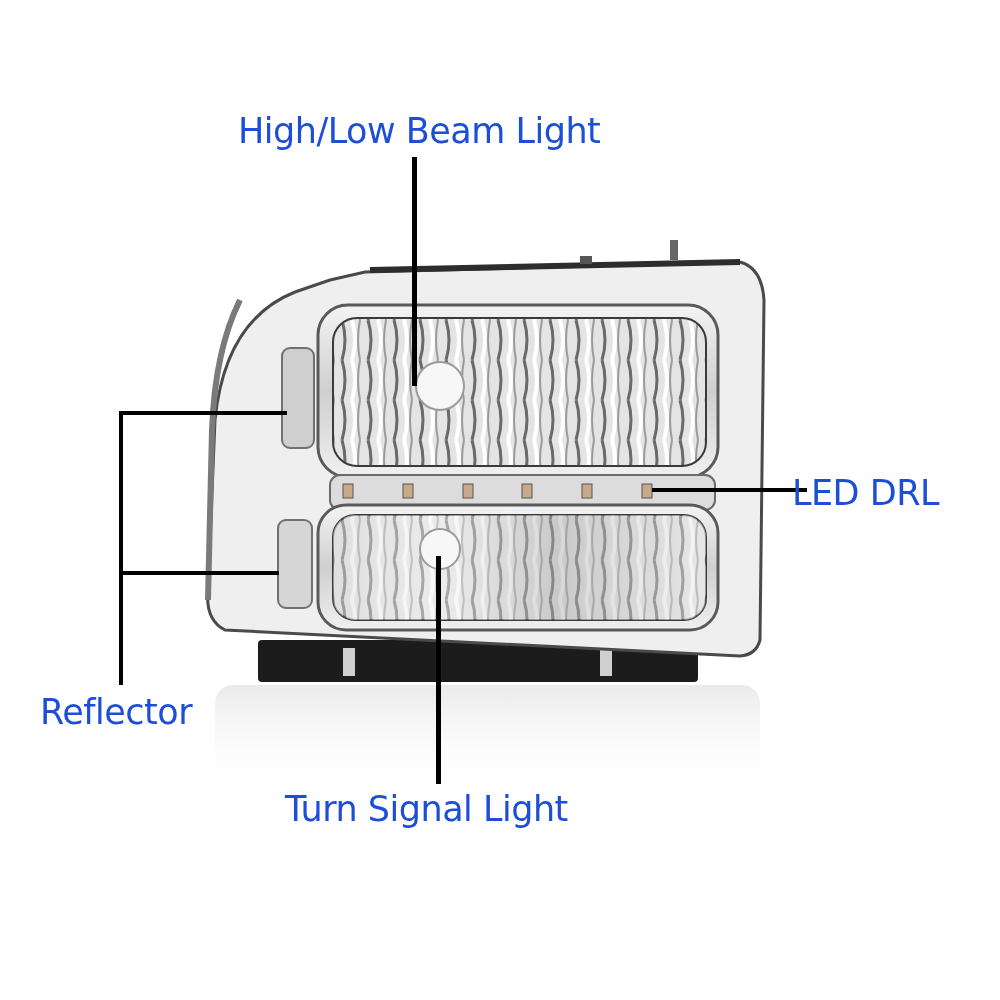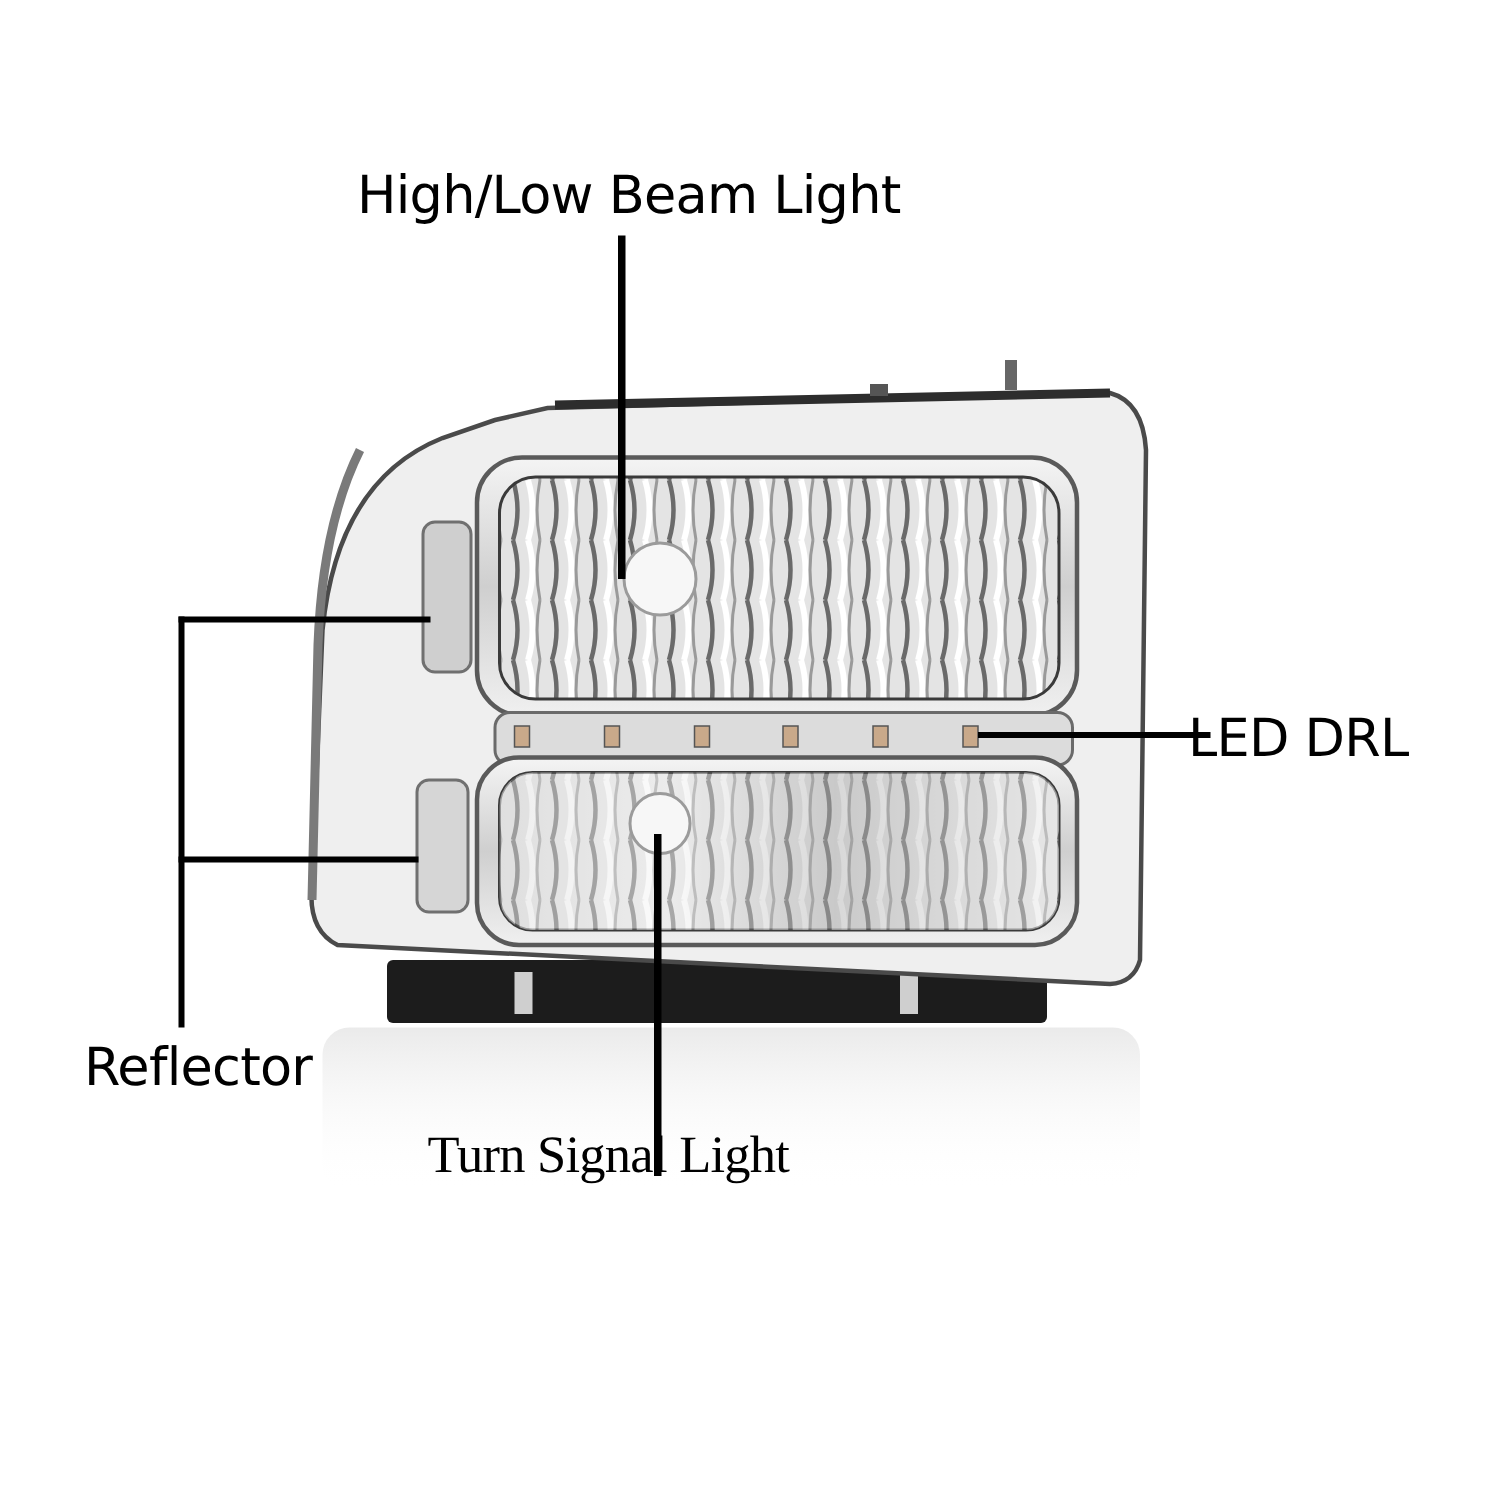--- a/index.html
+++ b/index.html
@@ -1,17 +1,17 @@
 <!DOCTYPE html>
 <html><head>
 <meta charset="utf-8">
 <style>
   html,body{margin:0;padding:0;background:#ffffff;}
   body{width:1000px;height:1000px;position:relative;overflow:hidden;font-family:"DejaVu Sans","Liberation Sans",sans-serif;}
-  .label{position:absolute;color:#000000;font-size:35px;white-space:nowrap;line-height:1;letter-spacing:-0.5px;}
+  .label{position:absolute;color:#1d4ed8;font-size:35px;white-space:nowrap;line-height:1;letter-spacing:-0.5px;}
   .line{position:absolute;background:#000;}
   svg{position:absolute;left:0;top:0;}
 </style>
 </head>
 <body>
 
 <svg width="1000" height="1000" viewBox="0 0 1000 1000">
   <defs>
     <linearGradient id="chrome" x1="0" y1="0" x2="0" y2="1">
       <stop offset="0" stop-color="#f4f4f4"></stop>
@@ -88,14 +88,14 @@
 <div class="line" style="left:652px;top:488px;width:155px;height:4px;"></div>
 
 <div class="line" style="left:119px;top:411px;width:4px;height:274px;"></div>
 <div class="line" style="left:119px;top:411px;width:168px;height:4px;"></div>
 <div class="line" style="left:119px;top:571px;width:160px;height:4px;"></div>
 
 <div class="line" style="left:436px;top:556px;width:5px;height:228px;"></div>
 
 <div class="label" style="left:238px;top:114px;">High/Low Beam Light</div>
 <div class="label" style="left:792px;top:476px;">LED DRL</div>
-<div class="label" style="left:56px;top:695px;">Reflector</div>
-<div class="label" style="left:285px;top:752px;font-family:Liberation Serif, serif;">Turn Signal Light</div>
+<div class="label" style="left:40px;top:695px;">Reflector</div>
+<div class="label" style="left:285px;top:792px;">Turn Signal Light</div>
 
 </body></html>

